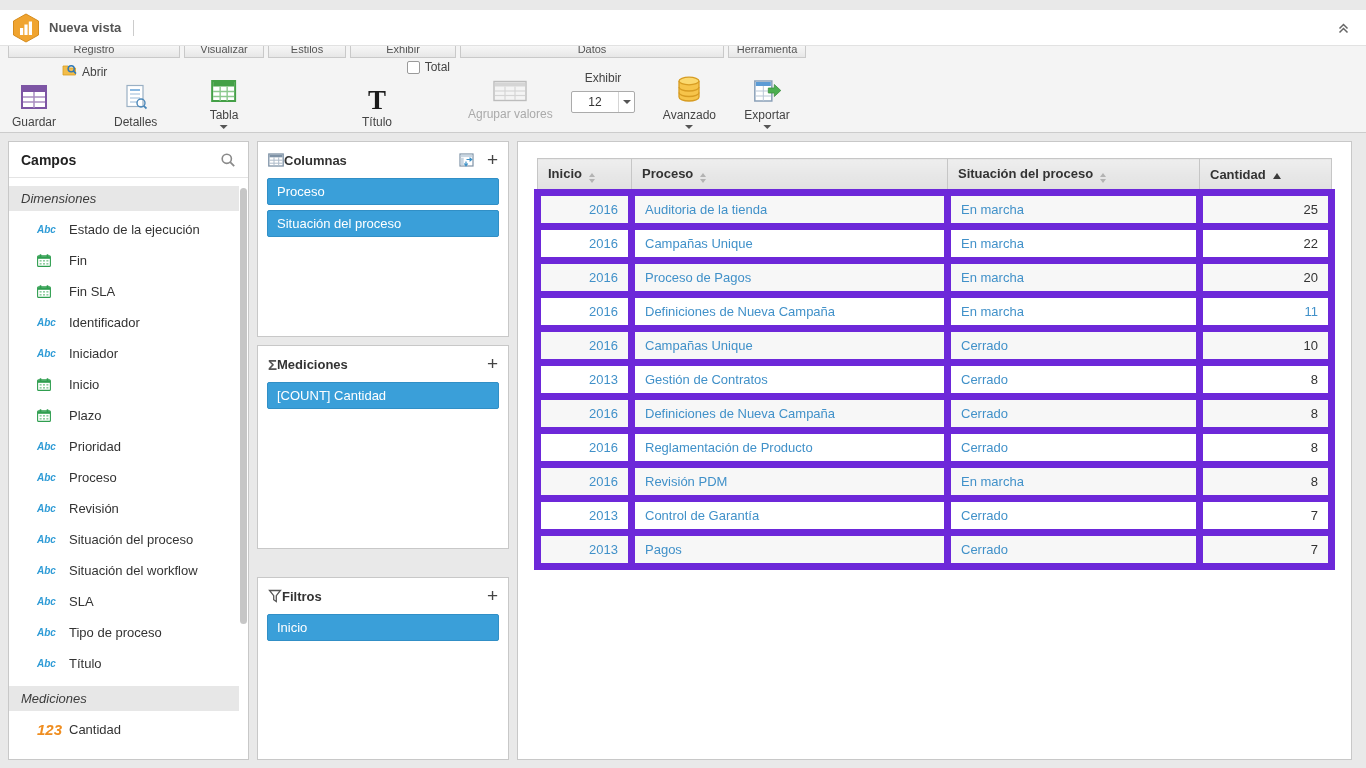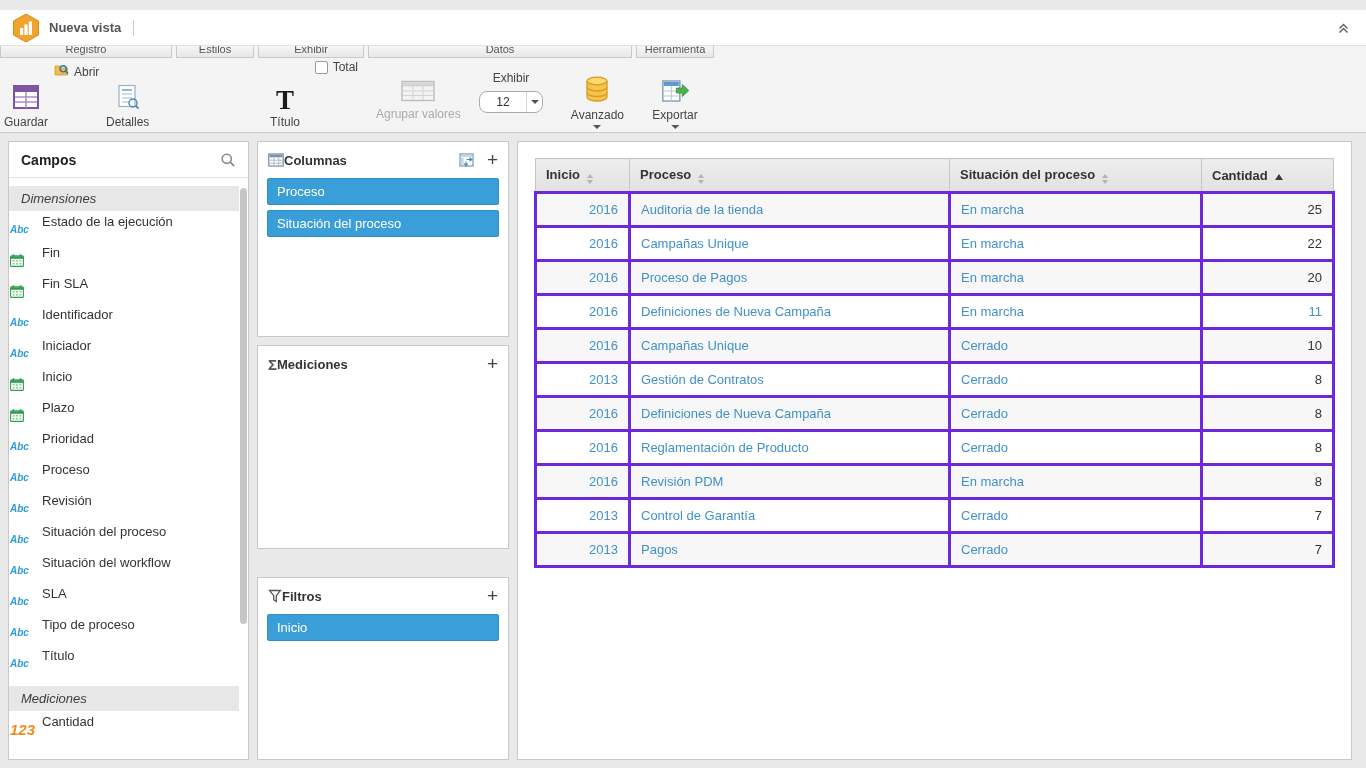--- a/index.html
+++ b/index.html
@@ -7,52 +7,52 @@
   body{position:relative;background:#e9e9e9;font-family:"Liberation Sans",sans-serif;color:#333}
 
   
   .topbar{position:absolute;top:10px;left:0;right:0;height:36px;background:#fff;border-bottom:1px solid #e2e2e2;display:flex;align-items:center;padding:0 12px;z-index:5}
   .logo{width:28px;height:30px;display:flex;align-items:center}
   .app-title{font-size:13px;font-weight:bold;color:#555;margin-left:9px}
   .title-sep{width:1px;height:16px;background:#ccc;margin-left:12px}
   .collapse-btn{margin-left:auto;padding:4px;cursor:pointer;display:flex}
 
   
-  .ribbon{position:absolute;top:36px;left:0;right:0;height:97px;background:#f4f4f4;border-bottom:1px solid #cccccc;display:flex;align-items:flex-start;gap:4px;padding:5px 0 0}
+  .ribbon{position:absolute;top:36px;left:0;right:0;height:97px;background:#f4f4f4;border-bottom:1px solid #cccccc;display:flex;align-items:flex-start;gap:4px;padding:5px 8px 0}
   .rgroup{display:flex;flex-direction:column}
   .rg-header{height:17px;font-size:11px;line-height:15px;color:#555;text-align:center;background:linear-gradient(#fcfcfc,#e7e7e7);border:1px solid #c9c9c9}
   .rg-body{position:relative;height:73px}
   .rcol{position:absolute;bottom:2px;display:flex;flex-direction:column;align-items:center;gap:3px;font-size:12px;color:#444;cursor:pointer;white-space:nowrap}
   .rcol .lbl{line-height:13px;text-align:center}
   .chev{width:0;height:0;border-left:4px solid transparent;border-right:4px solid transparent;border-top:4px solid #555}
   .g-registro{width:172px}.g-visualizar{width:80px}.g-estilos{width:78px}.g-exhibir{width:106px}.g-datos{width:264px}.g-herramienta{width:78px}
   .abrir-btn{position:absolute;top:5px;left:54px;display:flex;align-items:center;gap:5px;font-size:12px;color:#444;cursor:pointer}
   .guardar-btn{left:4px}.detalles-btn{left:106px}
   .tabla-btn,.formato-btn,.exportar-btn{left:50%;transform:translateX(-50%)}
   .formato-btn .lbl{font-size:11.5px;line-height:12px}
   .titulo-btn{left:12px}
   .t-glyph{font-family:"Liberation Serif",serif;font-size:27px;font-weight:bold;line-height:26px;color:#1b1b1b}
   .total-cb{position:absolute;top:2px;right:6px;display:flex;align-items:center;gap:5px;font-size:12px;color:#444;cursor:pointer}
   .cb{width:13px;height:13px;background:#fff;border:1px solid #9a9a9a;border-radius:2px}
   .agrupar-btn{left:8px;bottom:10px;color:#aaa;cursor:default}
   .exhibir-wrap{position:absolute;left:104px;top:13px;width:78px;display:flex;flex-direction:column;align-items:center;gap:6px;font-size:12px;color:#444}
-  .selectbox{width:64px;height:22px;background:#fff;border:1px solid #ababab;border-radius:8px;display:flex;align-items:center;cursor:pointer}
+  .selectbox{width:64px;height:22px;background:#fff;border:1px solid #ababab;border-radius:2px;display:flex;align-items:center;cursor:pointer}
   .selectbox .val{flex:1;text-align:center;font-size:12px;color:#333}
   .selectbox .arr{width:16px;height:100%;border-left:1px solid #d5d5d5;display:flex;align-items:center;justify-content:center}
   .avanzado-btn{right:8px}
 
   
   .content{position:absolute;top:133px;left:0;right:0;bottom:0}
   .panel{position:absolute;background:#fff;border:1px solid #c8c8c8}
   .fields{left:8px;top:8px;width:241px;bottom:8px}
   .fields-header{height:36px;display:flex;align-items:center;justify-content:space-between;padding:0 12px;font-size:14px;font-weight:bold;color:#222;border-bottom:1px solid #e4e4e4}
   .fields-list{position:absolute;top:37px;left:0;right:9px;bottom:0;overflow:hidden}
   .section-bar{background:#e7e7e7;padding:5px 12px;font-style:italic;font-weight:normal;font-size:13px;color:#3c3c3c;margin-top:7px}
   .section-bar+.field-item{margin-top:3px}
-  .field-item{height:31px;display:flex;padding:0 1px;gap:6px;font-size:13px;color:#333;cursor:pointer}
+  .field-item{height:31px;display:flex;align-items:center;padding:0 28px;gap:6px;font-size:13px;color:#333;cursor:pointer}
   .fi-icon{width:26px;flex:none;display:flex;align-items:center}
   .ic-abc{color:#2e9bd6;font-weight:bold;font-style:italic;font-size:10px}
   .ic-num{color:#ef8d1f;font-weight:bold;font-style:italic;font-size:15px}
   .fp-scroll{position:absolute;top:40px;right:1px;bottom:3px;width:7px}
   .fp-thumb{position:absolute;top:6px;left:0;width:7px;height:76%;background:#c6c6c6;border-radius:4px;cursor:pointer}
 
   .card-cols{left:257px;top:8px;width:252px;height:196px}
   .card-meas{left:257px;top:212px;width:252px;height:204px}
   .card-filt{left:257px;top:444px;width:252px;bottom:8px}
   .card-header{height:36px;display:flex;align-items:center;padding:0 10px}
@@ -60,21 +60,21 @@
   .card-actions{margin-left:auto;display:flex;align-items:center;gap:10px}
   .plus-btn{font-size:19px;line-height:16px;color:#444;cursor:pointer;font-weight:normal}
   .sigma{font-size:15px;font-weight:bold;color:#555}
   .chips{padding:0 9px}
   .chip{background:#3a9fd9;border:1px solid #318fc6;height:27px;line-height:25px;color:#fff;font-size:13px;padding:0 9px;margin-bottom:5px;border-radius:2px;cursor:pointer;white-space:nowrap;overflow:hidden}
 
   
   .table-panel{left:517px;top:8px;right:14px;bottom:8px;padding:16px;overflow:hidden}
   table{border-collapse:collapse;width:100%;table-layout:fixed;font-size:13px;border:1px solid #c6c6c6}
   thead th{background:linear-gradient(#eeeeee,#e1e1e1);border:1px solid #c6c6c6;height:34px;text-align:left;padding:0 10px;font-weight:bold;color:#333;cursor:pointer}
-  tbody td{border:3px solid #6d28d9;height:34px;padding:0 10px;overflow:hidden;white-space:nowrap}
+  tbody td{border:7px solid #6d28d9;height:34px;padding:0 10px;overflow:hidden;white-space:nowrap}
   tbody tr:nth-child(odd){background:#f7f7f7}
   .c-inicio,.c-cantidad{text-align:right}
   .cell-link{color:#4191c9;cursor:pointer}
   .cell-text{color:#333}
   .sort-both{display:inline-flex;flex-direction:column;gap:2px;margin-left:7px;vertical-align:1px}
   .sort-both .u{width:0;height:0;border-left:3.5px solid transparent;border-right:3.5px solid transparent;border-bottom:4px solid #b3b3b3}
   .sort-both .d{width:0;height:0;border-left:3.5px solid transparent;border-right:3.5px solid transparent;border-top:4px solid #b3b3b3}
   .sort-asc{display:inline-block;width:0;height:0;border-left:4.5px solid transparent;border-right:4.5px solid transparent;border-bottom:6px solid #3c3c3c;margin-left:7px}
 </style>
 </head>
@@ -136,20 +136,39 @@
             <line x1="5" y1="18" x2="12" y2="18" stroke="#aac4dd" stroke-width="1.2"></line>
             <circle cx="16" cy="19" r="4" fill="none" stroke="#4a87b9" stroke-width="1.4"></circle>
             <line x1="18.8" y1="21.8" x2="21.5" y2="24.5" stroke="#4a87b9" stroke-width="1.8"></line>
           </svg>
         </span>
         <span class="lbl">Detalles</span>
       </div>
     </div>
   </div>
 
+  <div class="rgroup g-visualizar">
+    <div class="rg-header">Visualizar</div>
+    <div class="rg-body">
+      <div class="rcol tabla-btn">
+        <span>
+          <svg width="26" height="24" viewBox="0 0 26 24">
+            <rect x="1.5" y="2" width="23" height="20" fill="#fff" stroke="#44a047" stroke-width="2"></rect>
+            <rect x="2.5" y="3" width="21" height="4.5" fill="#44a047"></rect>
+            <line x1="2.5" y1="12.5" x2="23.5" y2="12.5" stroke="#8cc88e" stroke-width="1.4"></line>
+            <line x1="2.5" y1="17.5" x2="23.5" y2="17.5" stroke="#8cc88e" stroke-width="1.4"></line>
+            <line x1="9.5" y1="7.5" x2="9.5" y2="22" stroke="#8cc88e" stroke-width="1.4"></line>
+            <line x1="16.5" y1="7.5" x2="16.5" y2="22" stroke="#8cc88e" stroke-width="1.4"></line>
+          </svg>
+        </span>
+        <span class="lbl">Tabla</span>
+        <span class="chev"></span>
+      </div>
+    </div>
+  </div>
 
   <div class="rgroup g-estilos">
     <div class="rg-header">Estilos</div>
   </div>
 
   <div class="rgroup g-exhibir">
     <div class="rg-header">Exhibir</div>
     <div class="rg-body">
       <div class="rcol titulo-btn">
         <span class="t-glyph">T</span>
@@ -401,20 +420,23 @@
   </div>
 
   <div class="panel card-meas">
     <div class="card-header">
       <span class="sigma">Σ</span>
       <span class="card-title">Mediciones</span>
       <span class="card-actions">
         <span class="plus-btn">+</span>
       </span>
     </div>
+    <div class="chips">
+        <div class="chip">[COUNT] Cantidad</div>
+      </div>
   </div>
 
   <div class="panel card-filt">
     <div class="card-header">
       <span style="display:flex">
         <svg width="14" height="14" viewBox="0 0 14 14">
           <path d="M1.5 1.5 h11 l-4.2 5.2 v5.8 l-2.6 -1.8 V6.7 z" fill="none" stroke="#555" stroke-width="1.3"></path>
         </svg>
       </span>
       <span class="card-title">Filtros</span>

